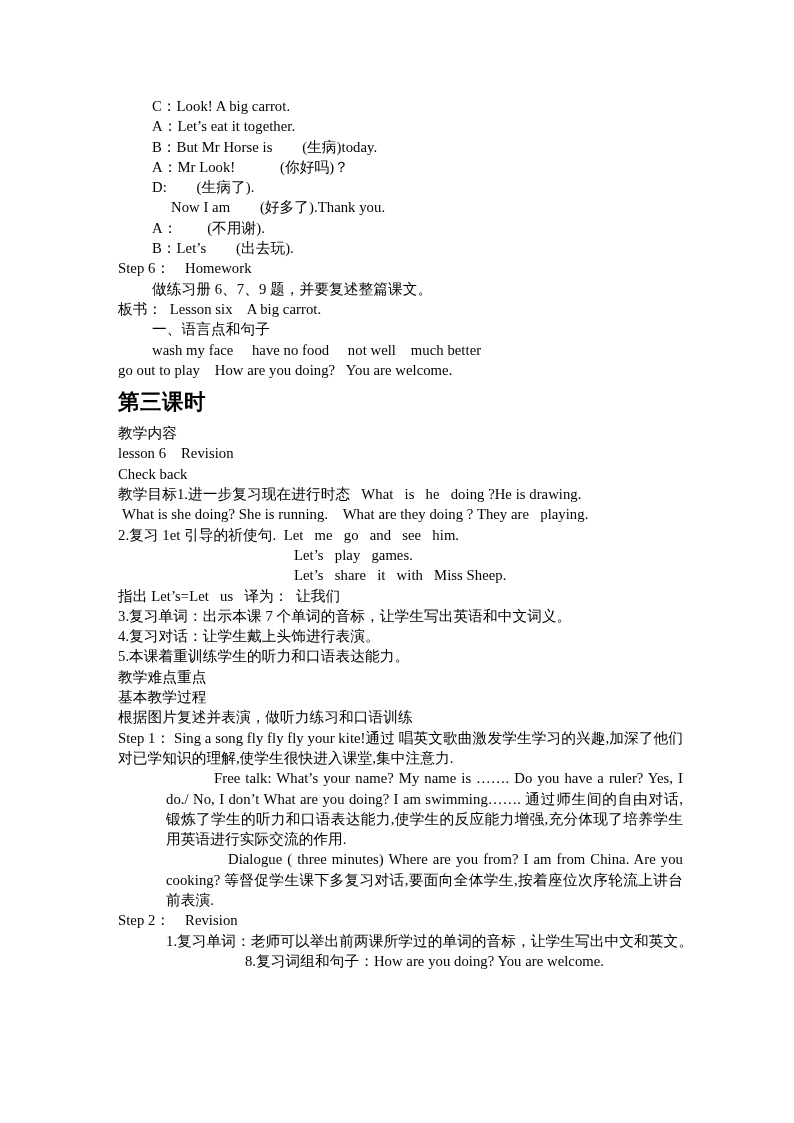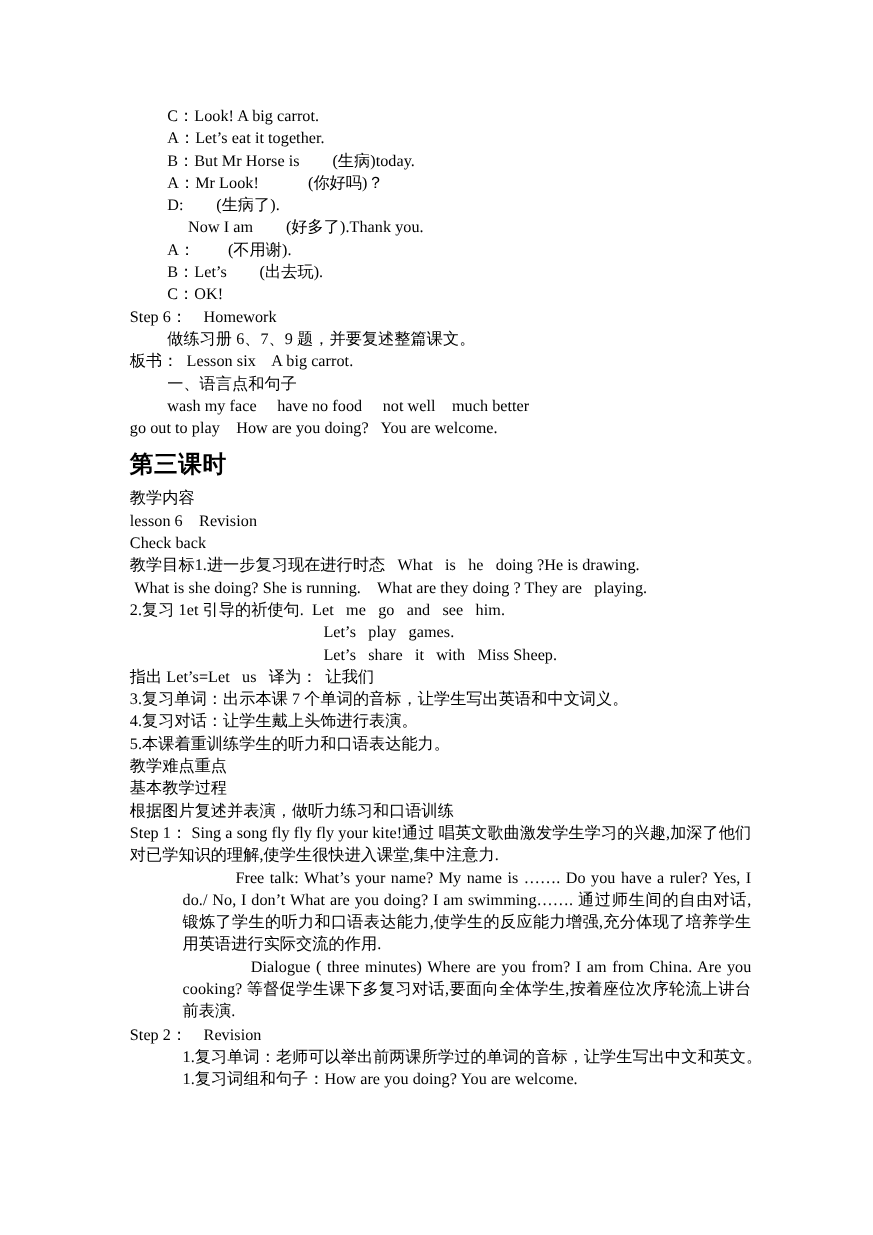--- a/index.html
+++ b/index.html
@@ -33,21 +33,21 @@
     white-space: pre-wrap;
     font-size: 14.7px;
     line-height: 20.3px;
     letter-spacing: 0.05px;
   }
   
   .dlg { padding-left: 34px; }
   .dlg-cont { padding-left: 53px; }
 
   .ind-1 { padding-left: 34px; }
-  .ind-2 { padding-left: 48px; }
+  .ind-2 { padding-left: 48px; text-align: center; }
   .ind-3 { padding-left: 176px; }
 
   .heading-kt {
     margin: 9px 0 7px 0;
     font-size: 21.5px;
     line-height: 27px;
     font-weight: bold;
     font-family: "Liberation Serif", "DejaVu Serif", serif;
     letter-spacing: 0.5px;
   }
@@ -70,21 +70,20 @@
 
     <div>
       <p class="ln dlg nowrap">C：Look! A big carrot.</p>
       <p class="ln dlg nowrap">A：Let’s eat it together.</p>
       <p class="ln dlg nowrap">B：But Mr Horse is        (生病)today.</p>
       <p class="ln dlg nowrap">A：Mr Look!            (你好吗)？</p>
       <p class="ln dlg nowrap">D:        (生病了).</p>
       <p class="ln dlg-cont nowrap">Now I am        (好多了).Thank you.</p>
       <p class="ln dlg nowrap">A：        (不用谢).</p>
       <p class="ln dlg nowrap">B：Let’s        (出去玩).</p>
-      <p class="ln dlg nowrap">C：OK!</p>
     </div>
 
     <div>
       <p class="ln nowrap">Step 6：    Homework</p>
       <p class="ln ind-1 nowrap">做练习册 6、7、9 题，并要复述整篇课文。</p>
       <p class="ln nowrap">板书：  Lesson six    A big carrot.</p>
       <p class="ln ind-1 nowrap">一、语言点和句子</p>
       <p class="ln ind-1 nowrap">wash my face     have no food     not well    much better</p>
       <p class="ln nowrap">go out to play    How are you doing?   You are welcome.</p>
     </div>
@@ -111,17 +110,17 @@
       <p class="ln nowrap">教学难点重点</p>
       <p class="ln nowrap">基本教学过程</p>
       <p class="ln nowrap">根据图片复述并表演，做听力练习和口语训练</p>
 
       <p class="ln just">Step 1：   Sing  a    song     fly fly fly your kite!通过 唱英文歌曲激发学生学习的兴趣,加深了他们对已学知识的理解,使学生很快进入课堂,集中注意力.</p>
       <p class="ln just just-ind">Free  talk:  What’s  your  name?  My  name  is  ……. Do you   have   a   ruler? Yes, I do./ No, I don’t What   are   you   doing? I am swimming……. 通过师生间的自由对话,锻炼了学生的听力和口语表达能力,使学生的反应能力增强,充分体现了培养学生用英语进行实际交流的作用.</p>
       <p class="ln just just-ind" style="text-indent:62px;">Dialogue   (    three    minutes)   Where   are   you   from?   I am   from   China.  Are   you   cooking?  等督促学生课下多复习对话,要面向全体学生,按着座位次序轮流上讲台前表演.</p>
 
       <p class="ln nowrap">Step 2：    Revision</p>
       <p class="ln ind-2 nowrap">1.复习单词：老师可以举出前两课所学过的单词的音标，让学生写出中文和英文。</p>
-      <p class="ln ind-2 nowrap">1.复习词组和句子：How are you doing? You are welcome.</p>
+      <p class="ln ind-2 nowrap">8.复习词组和句子：How are you doing? You are welcome.</p>
     </div>
 
   </div>
 </div>
 
 </body></html>

